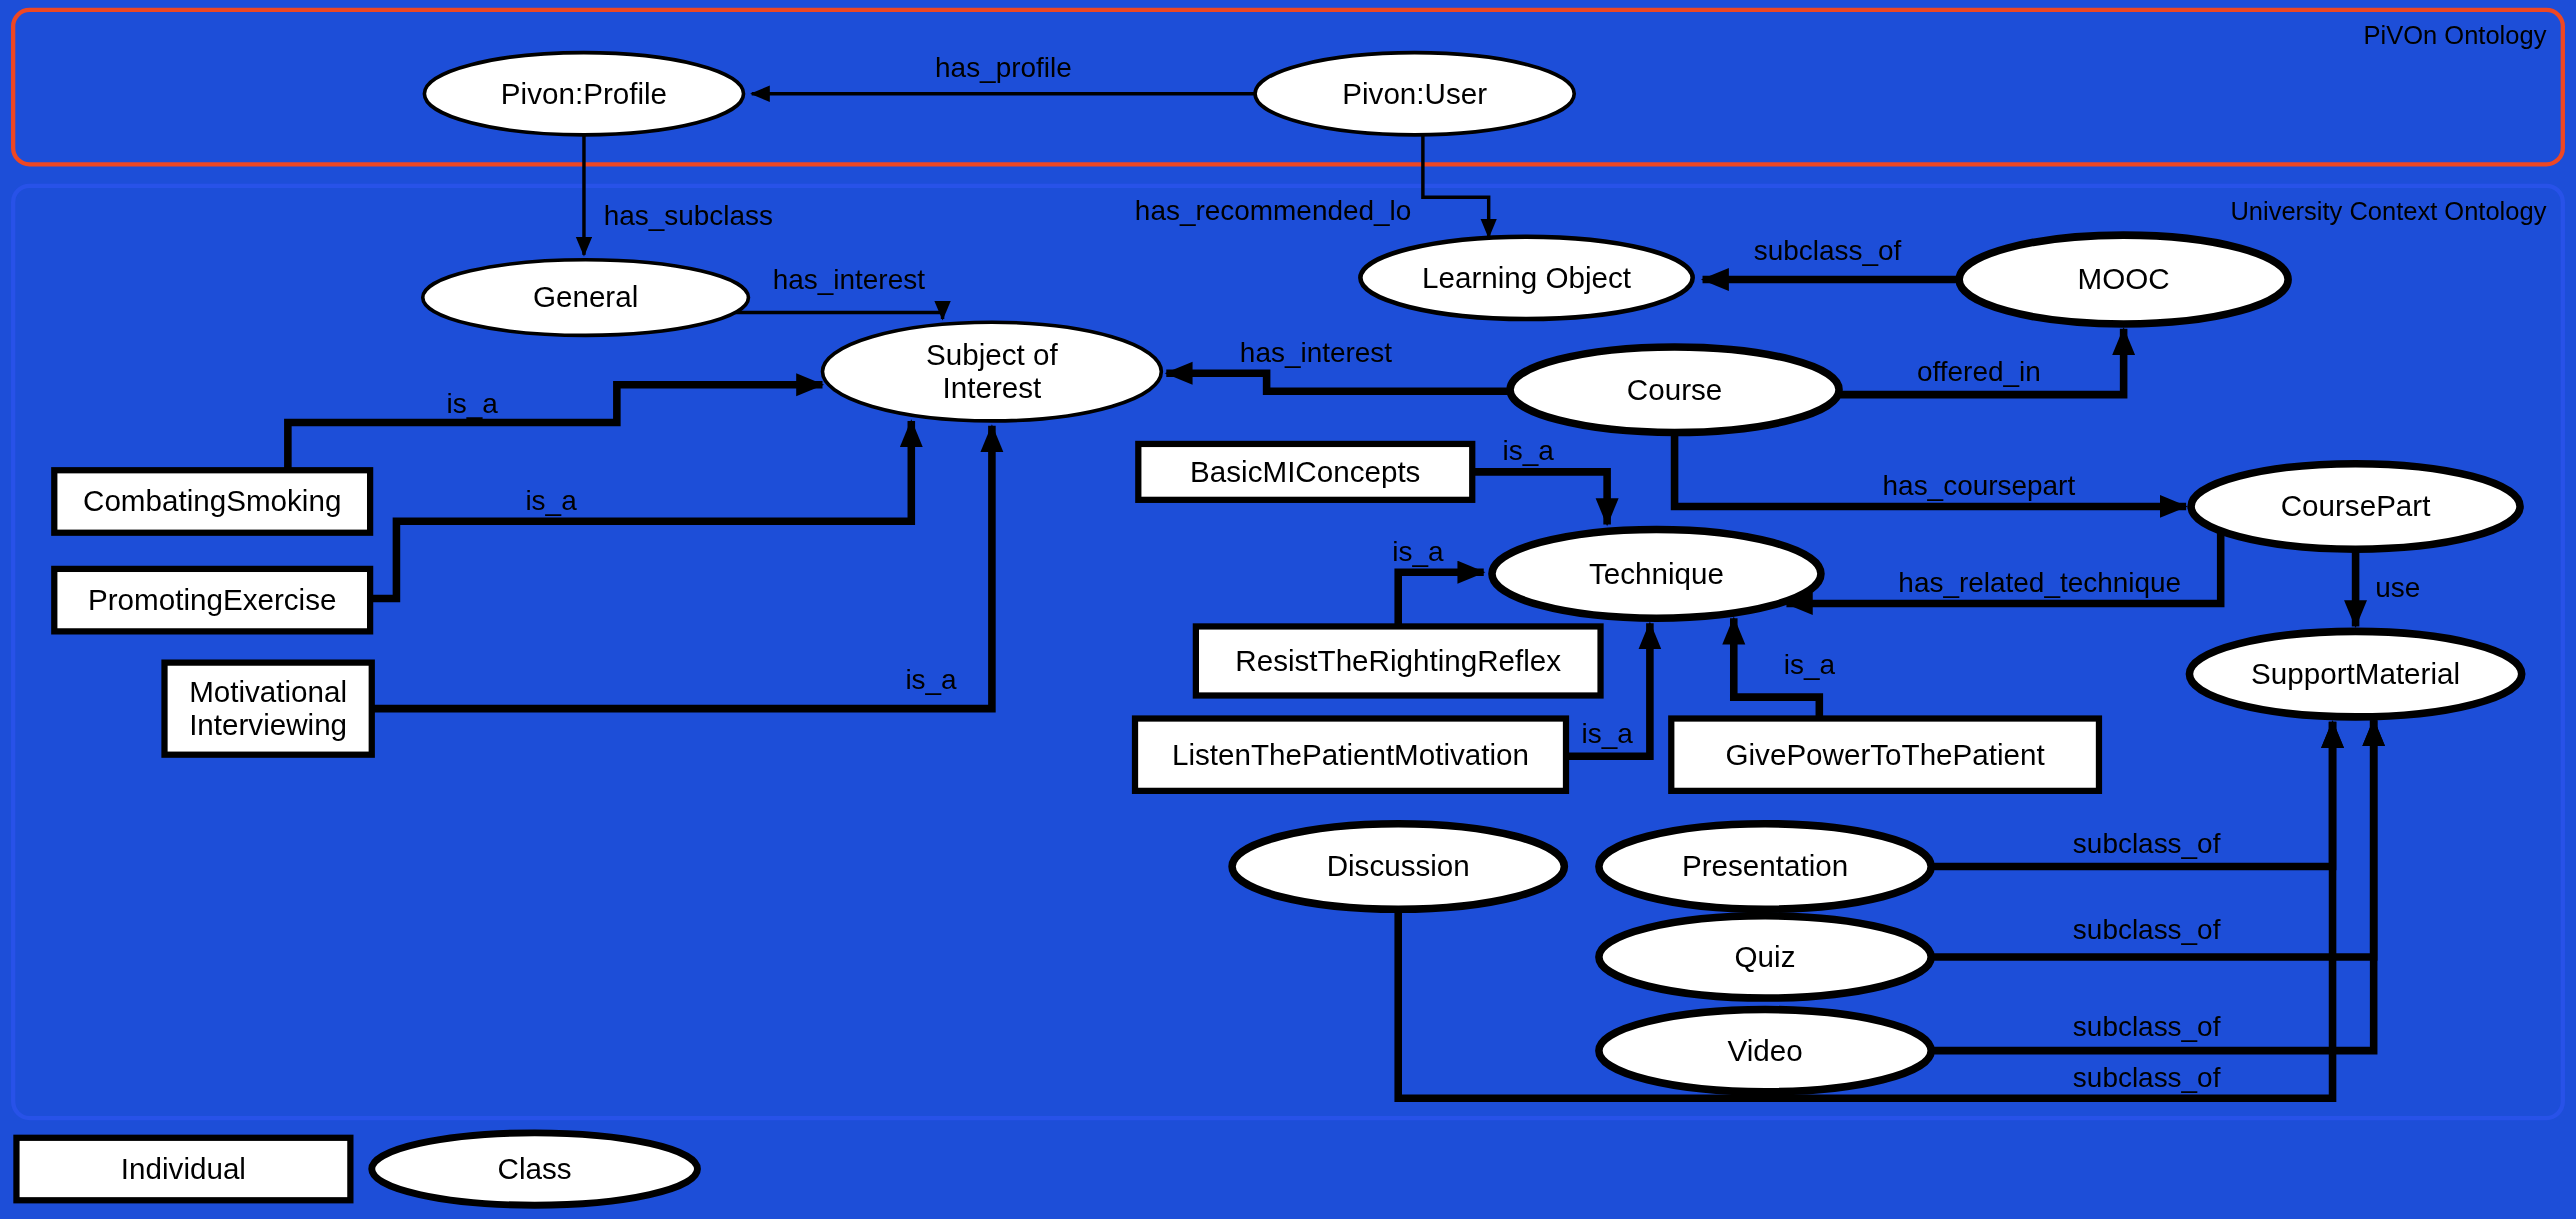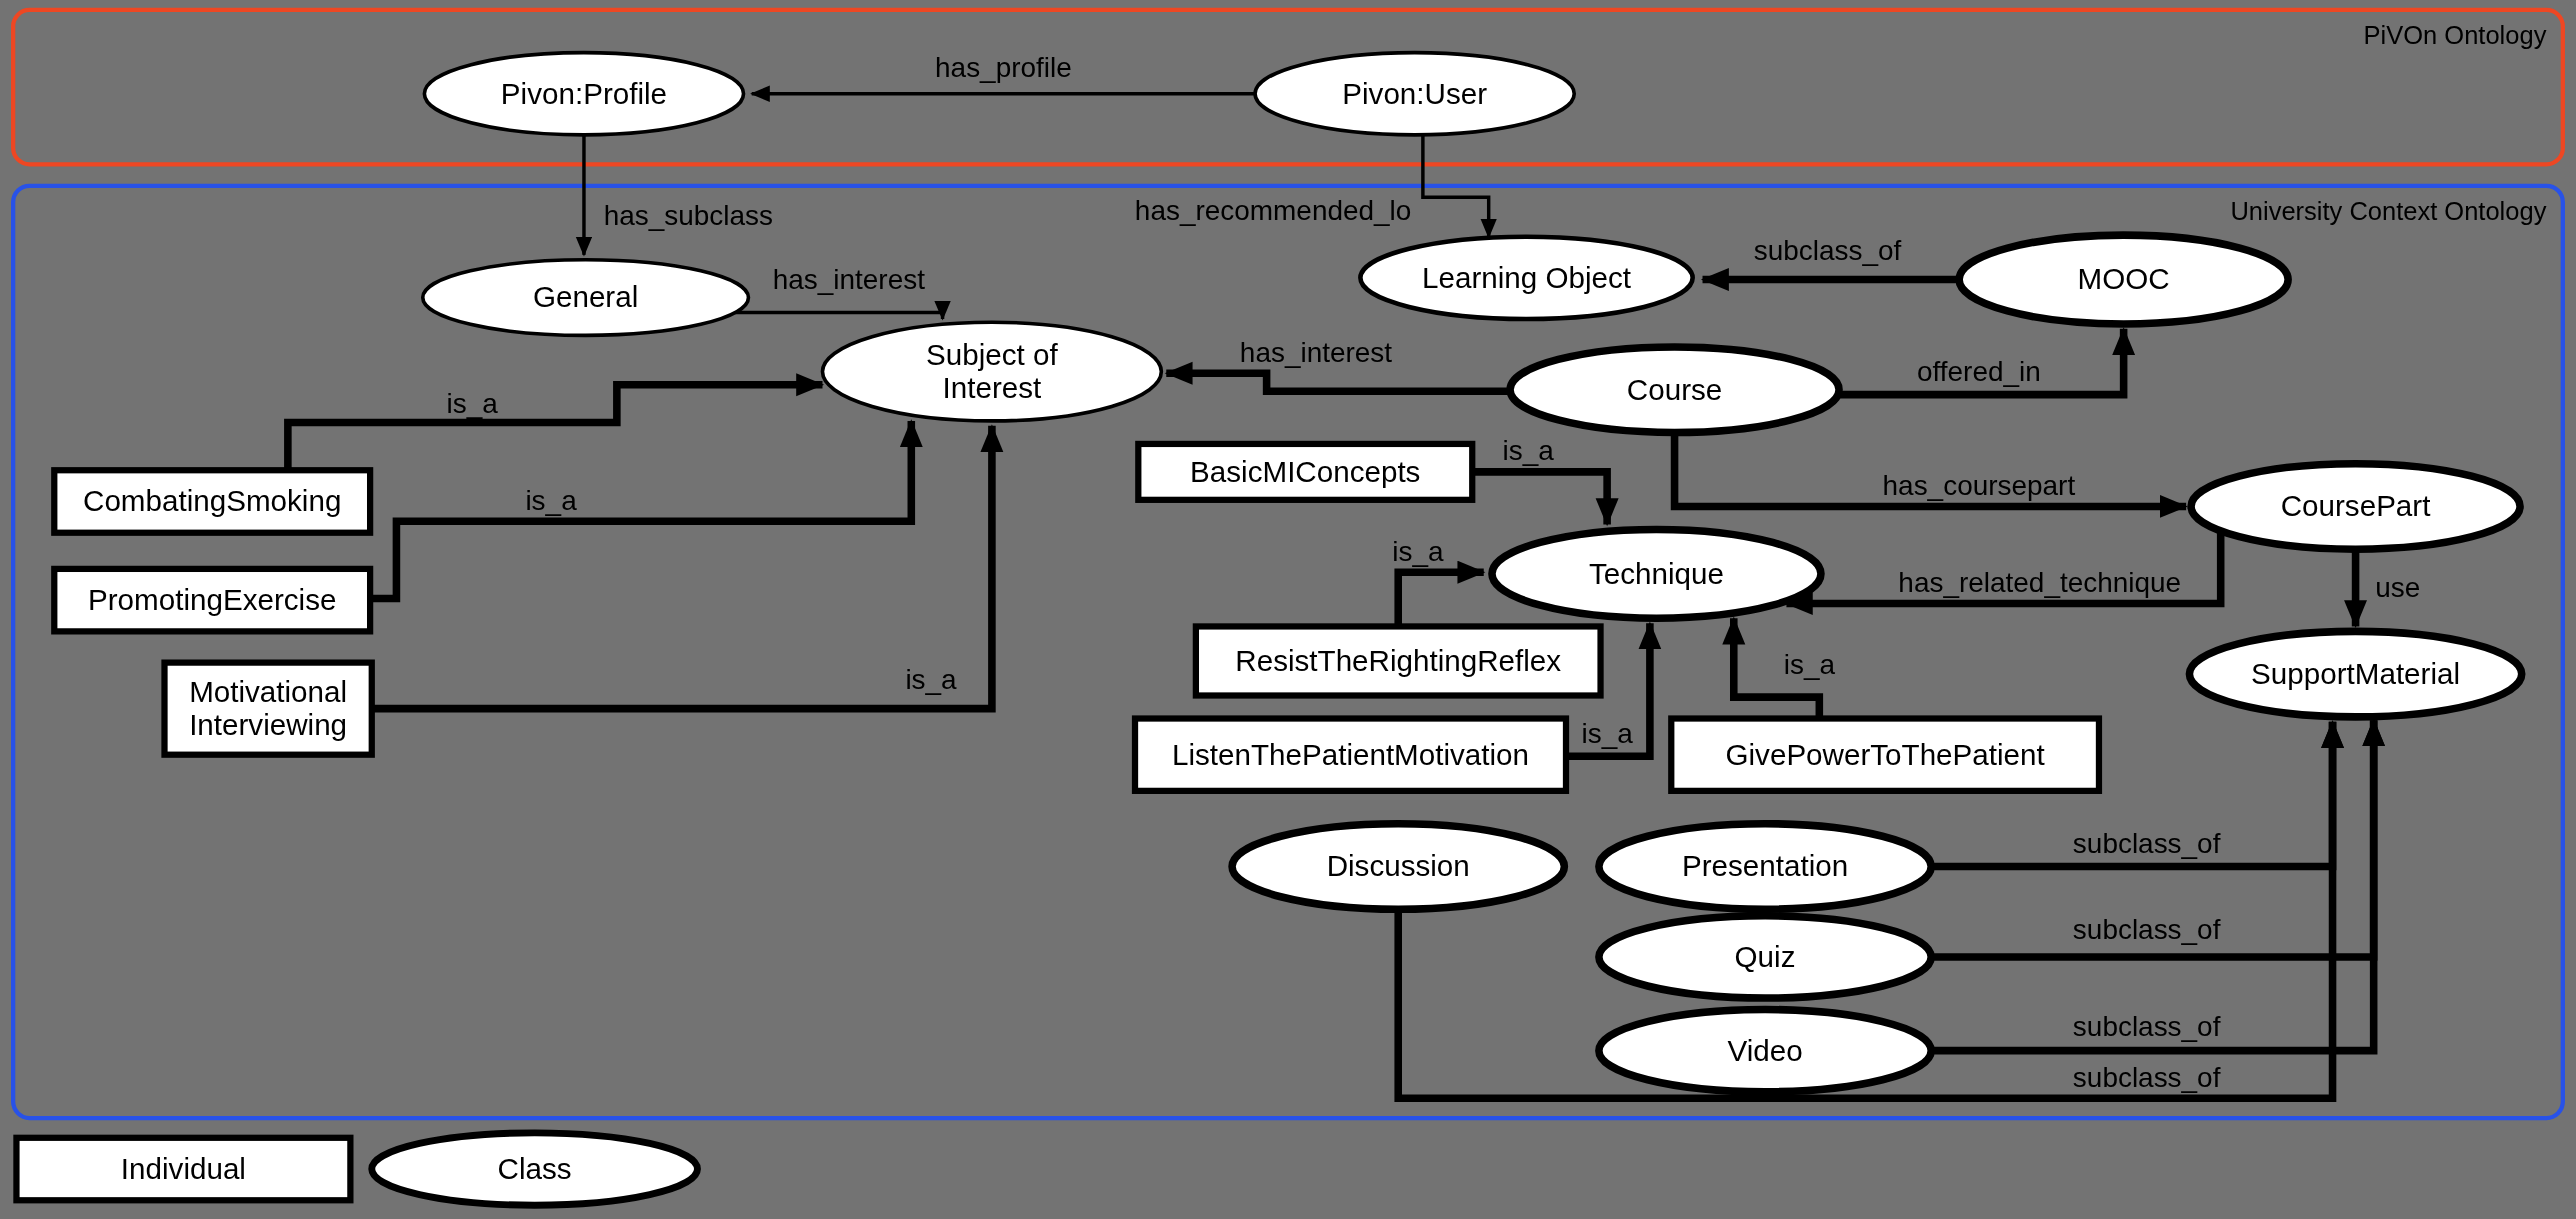--- a/index.html
+++ b/index.html
@@ -1,17 +1,17 @@
 <!DOCTYPE html>
 <html style="font-size:11.7px"><head>
 <meta charset="utf-8">
 <style>
   html,body { margin:0; padding:0; background:#ffffff; }
   body { font-family:"Liberation Sans","DejaVu Sans",sans-serif; }
-  #stage { width:2576px; height:1220px; background:#737373; overflow:hidden; }
+  #stage { width:2576px; height:1220px; background:#1d4ed8; overflow:hidden; }
   svg { display:block; width:2576px; height:1220px; }
   text { fill:#000; }
   .container-label { font-size:15.5px; }
   .node-label { font-size:18px; }
   .edge-label { font-size:17px; }
 </style>
 </head>
 <body>
 
 <div id="stage">

